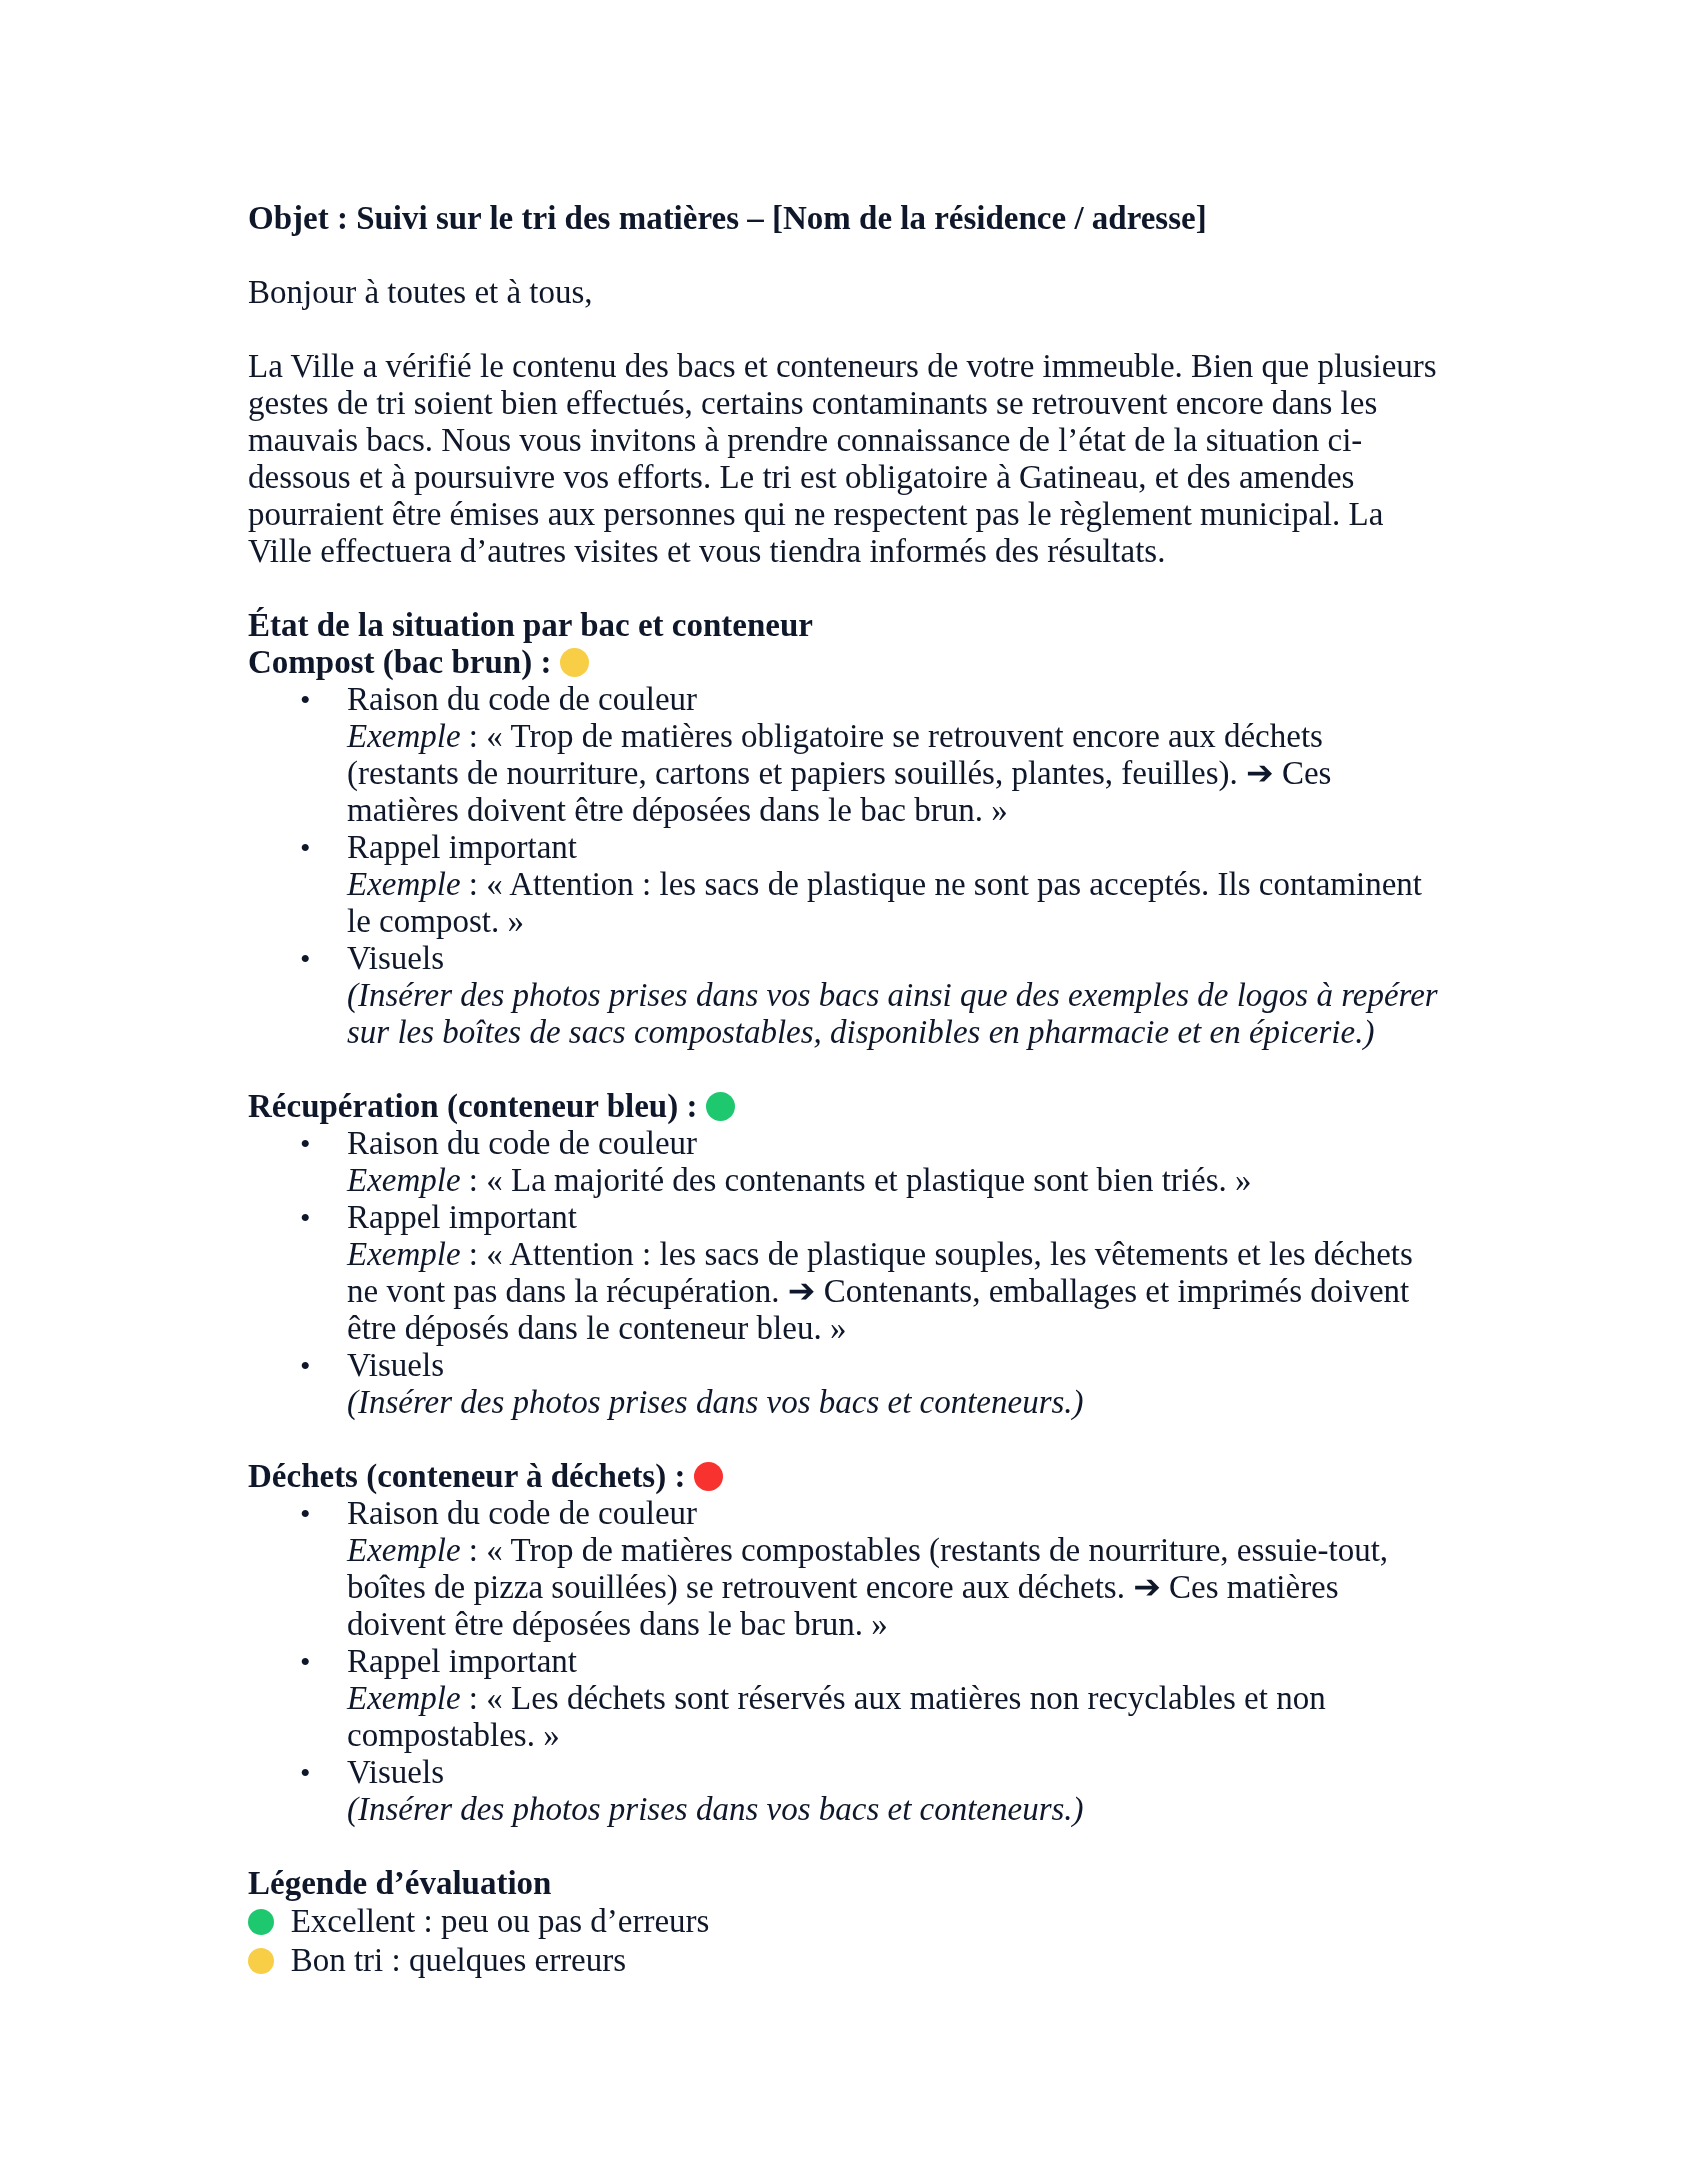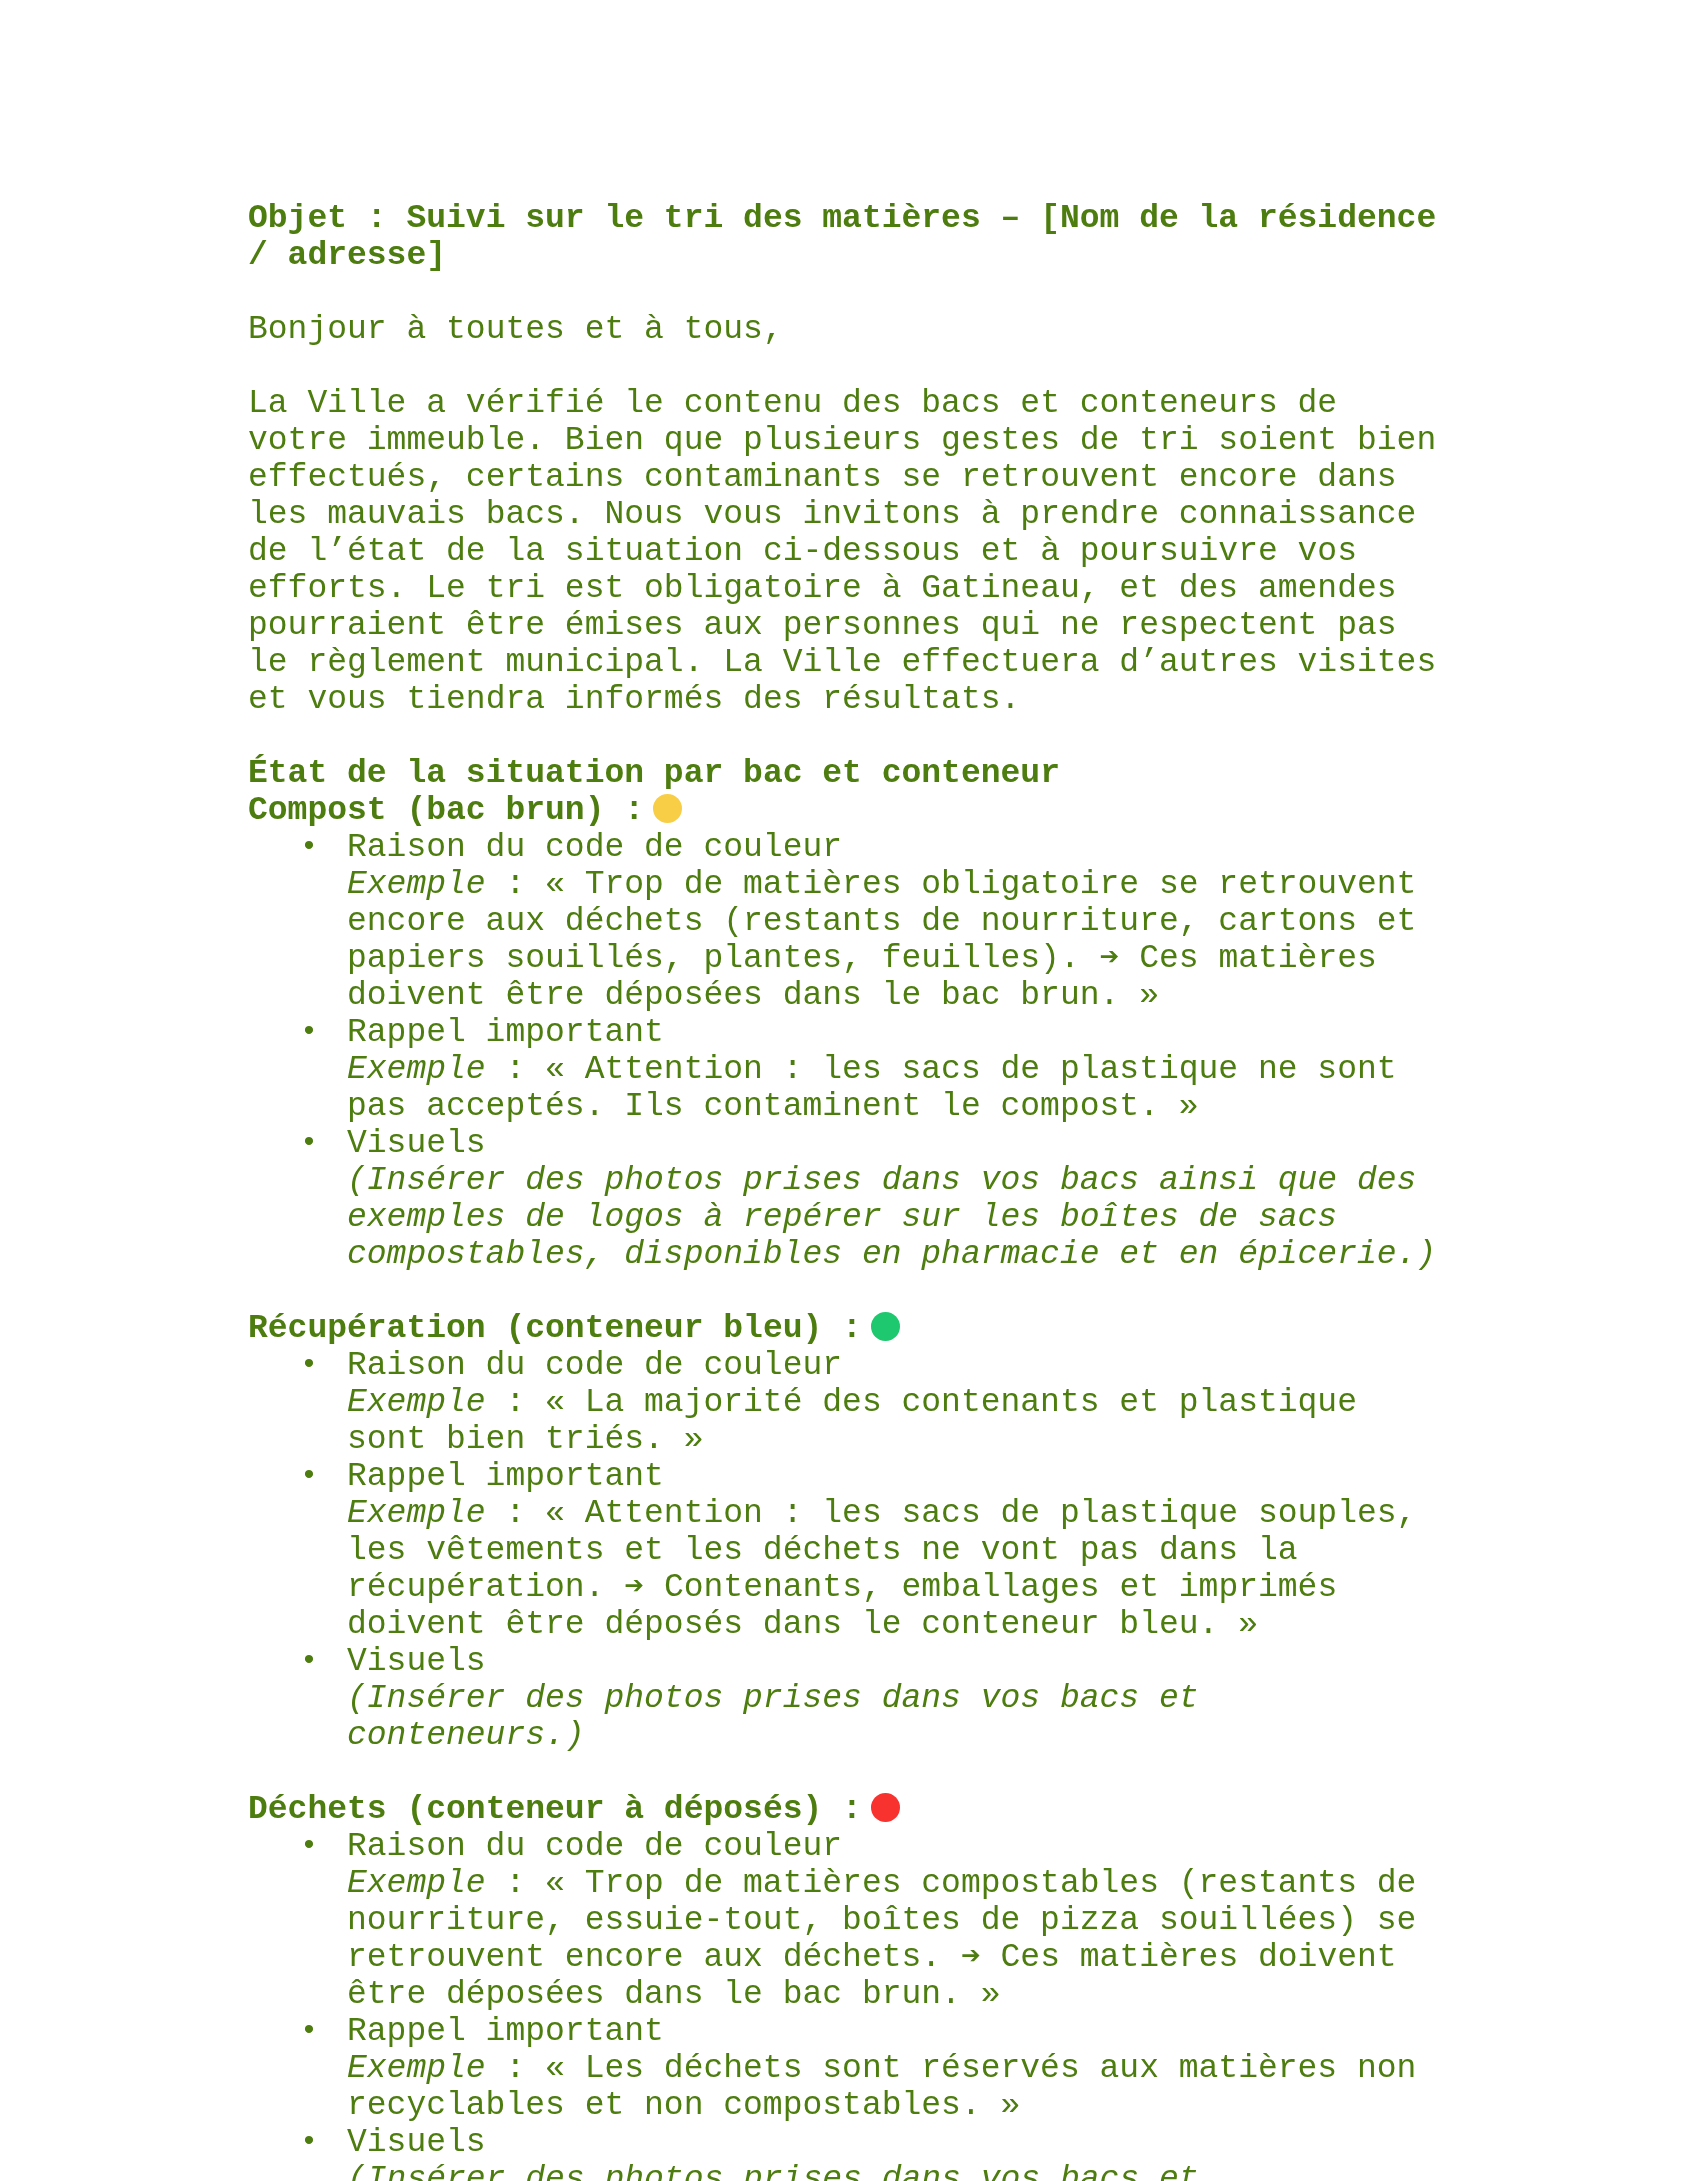--- a/index.html
+++ b/index.html
@@ -2,24 +2,24 @@
 <html lang="fr" style="font-size:14px"><head>
 <meta charset="utf-8">
 <style>
   html, body { margin: 0; padding: 0; background: #ffffff; }
   .page {
     position: relative;
     width: 1685px;
     height: 2181px;
     background: #ffffff;
     overflow: hidden;
-    font-family: Liberation Mono, monospace;
+    font-family: Liberation Serif, serif;
     font-size: 33px;
     line-height: 37px;
-    color: #4d7c0f;
+    color: #0f172a;
   }
   .content {
     position: absolute;
     top: 200px;
     left: 248px;
     width: 1194px;
   }
   p { margin: 0; }
   .bold { font-weight: bold; }
   .italic { font-style: italic; }
@@ -105,21 +105,21 @@
       <li>
         <span>Rappel important</span><br>
         <span class="italic">Exemple</span><span> : « Attention : les sacs de plastique souples, les vêtements et les déchets ne vont pas dans la récupération. ➔ Contenants, emballages et imprimés doivent être déposés dans le conteneur bleu. »</span>
       </li>
       <li>
         <span>Visuels</span><br>
         <span class="italic">(Insérer des photos prises dans vos bacs et conteneurs.)</span>
       </li>
     </ul>
 
-    <p class="bold mt-line"><span>Déchets (conteneur à déposés) :</span><span class="status-dot" style="background: rgb(248, 50, 47);"></span></p>
+    <p class="bold mt-line"><span>Déchets (conteneur à déchets) :</span><span class="status-dot" style="background: rgb(248, 50, 47);"></span></p>
     <ul class="doc-list">
       <li>
         <span>Raison du code de couleur</span><br>
         <span class="italic">Exemple</span><span> : « Trop de matières compostables (restants de nourriture, essuie-tout, boîtes de pizza souillées) se retrouvent encore aux déchets. ➔ Ces matières doivent être déposées dans le bac brun. »</span>
       </li>
       <li>
         <span>Rappel important</span><br>
         <span class="italic">Exemple</span><span> : « Les déchets sont réservés aux matières non recyclables et non compostables. »</span>
       </li>
       <li>

